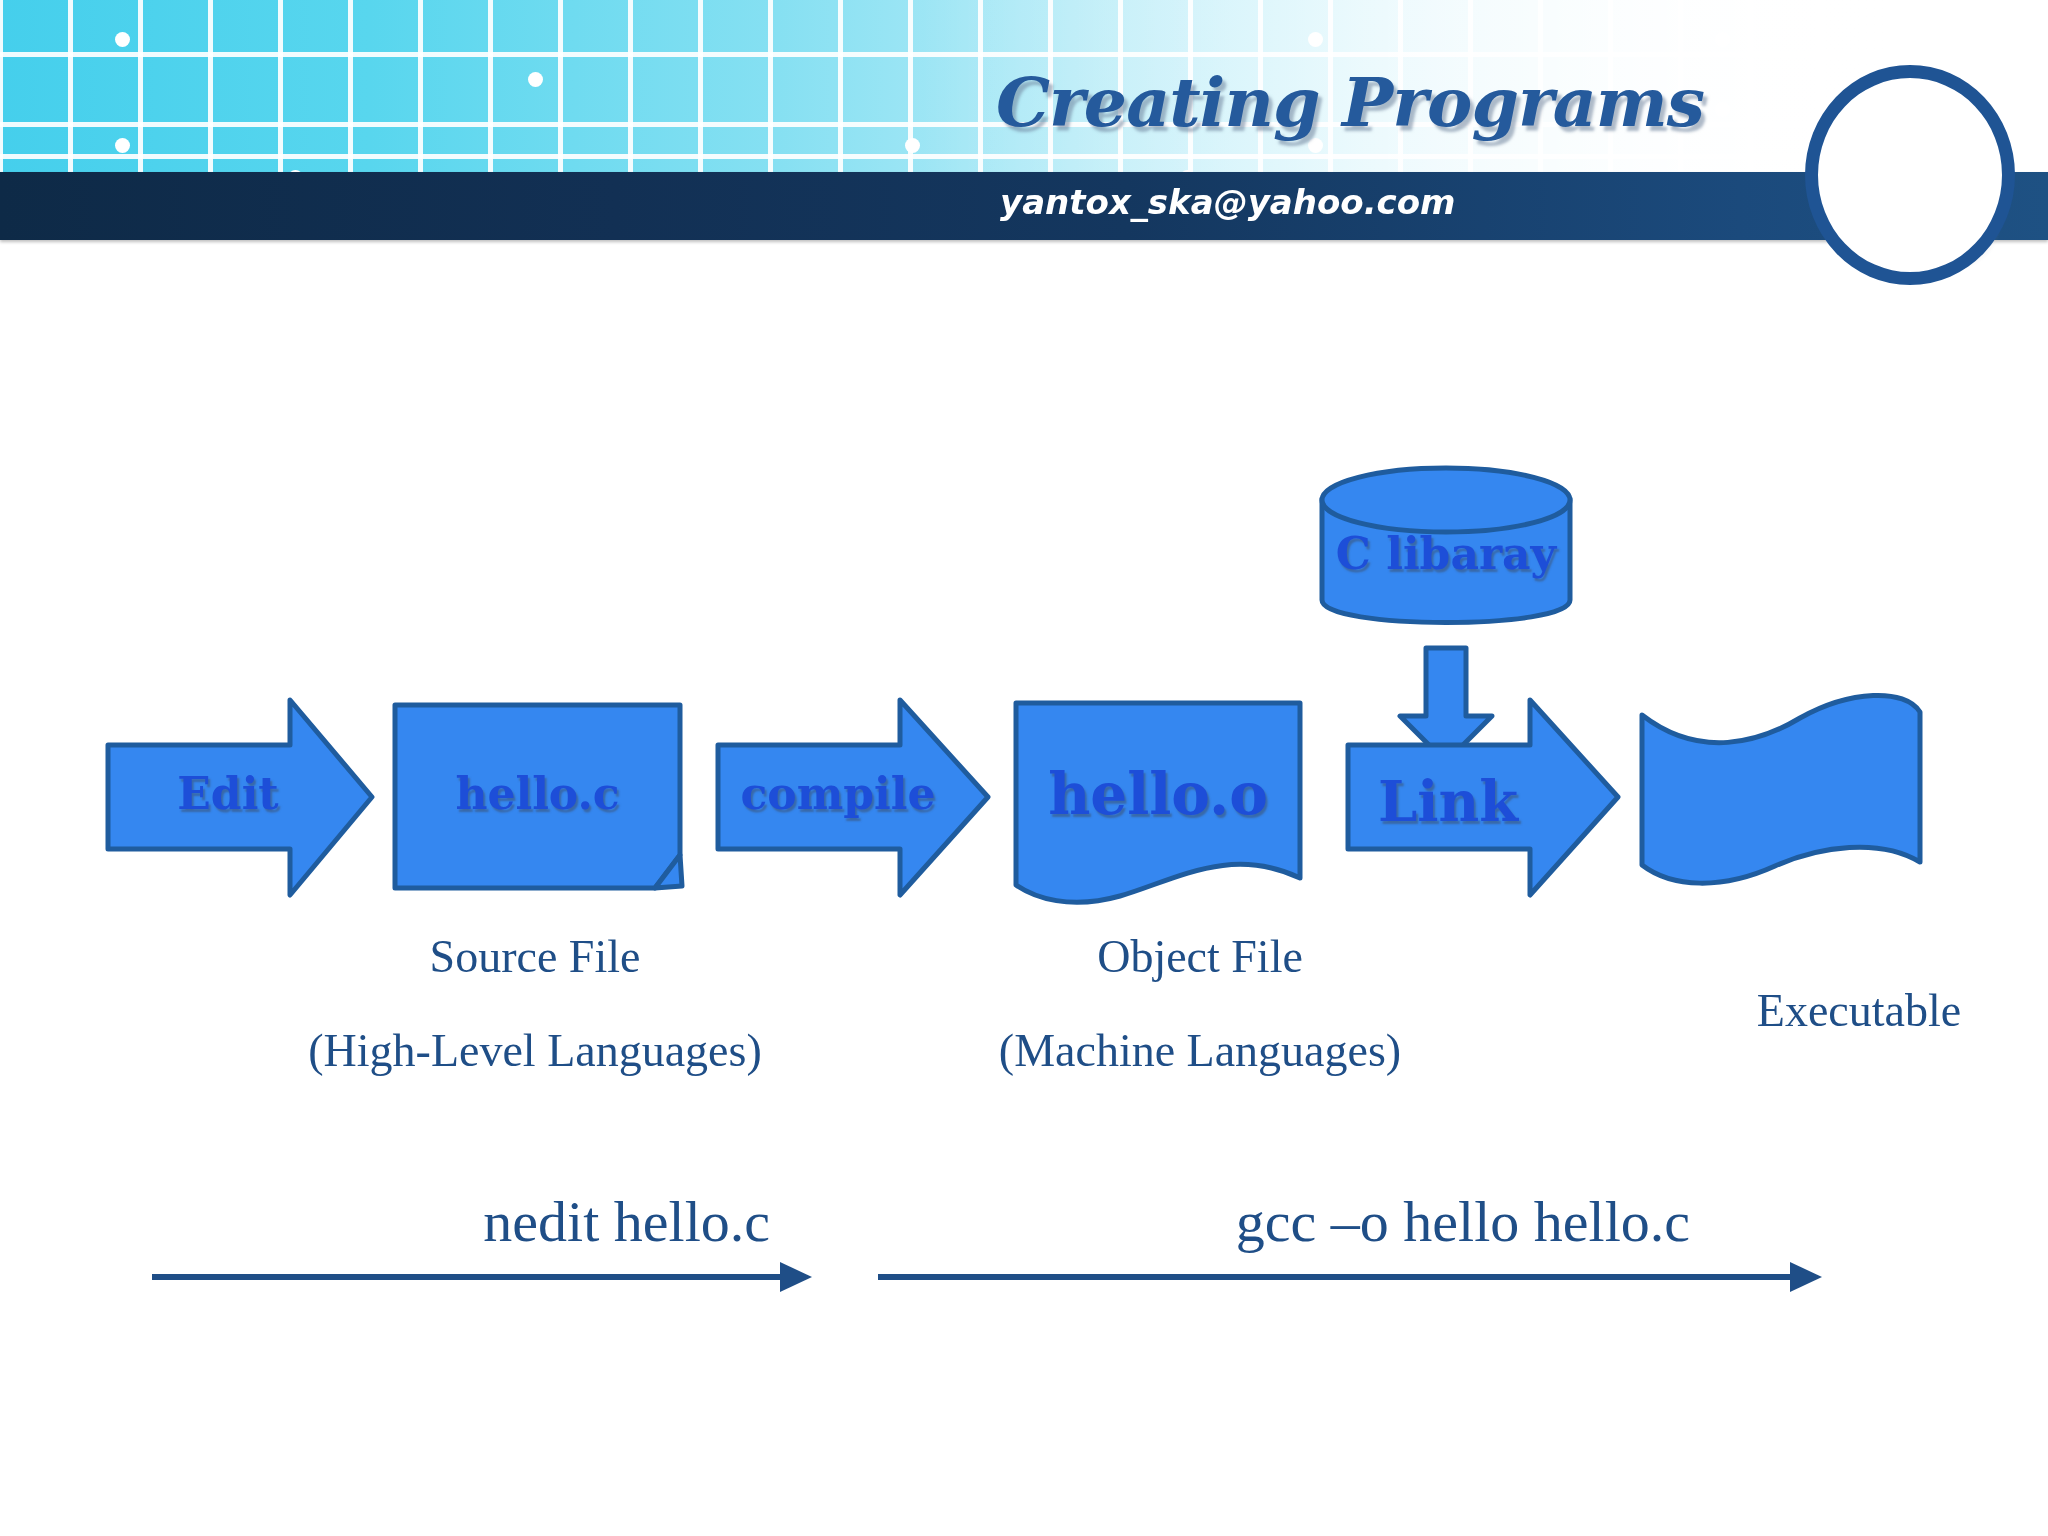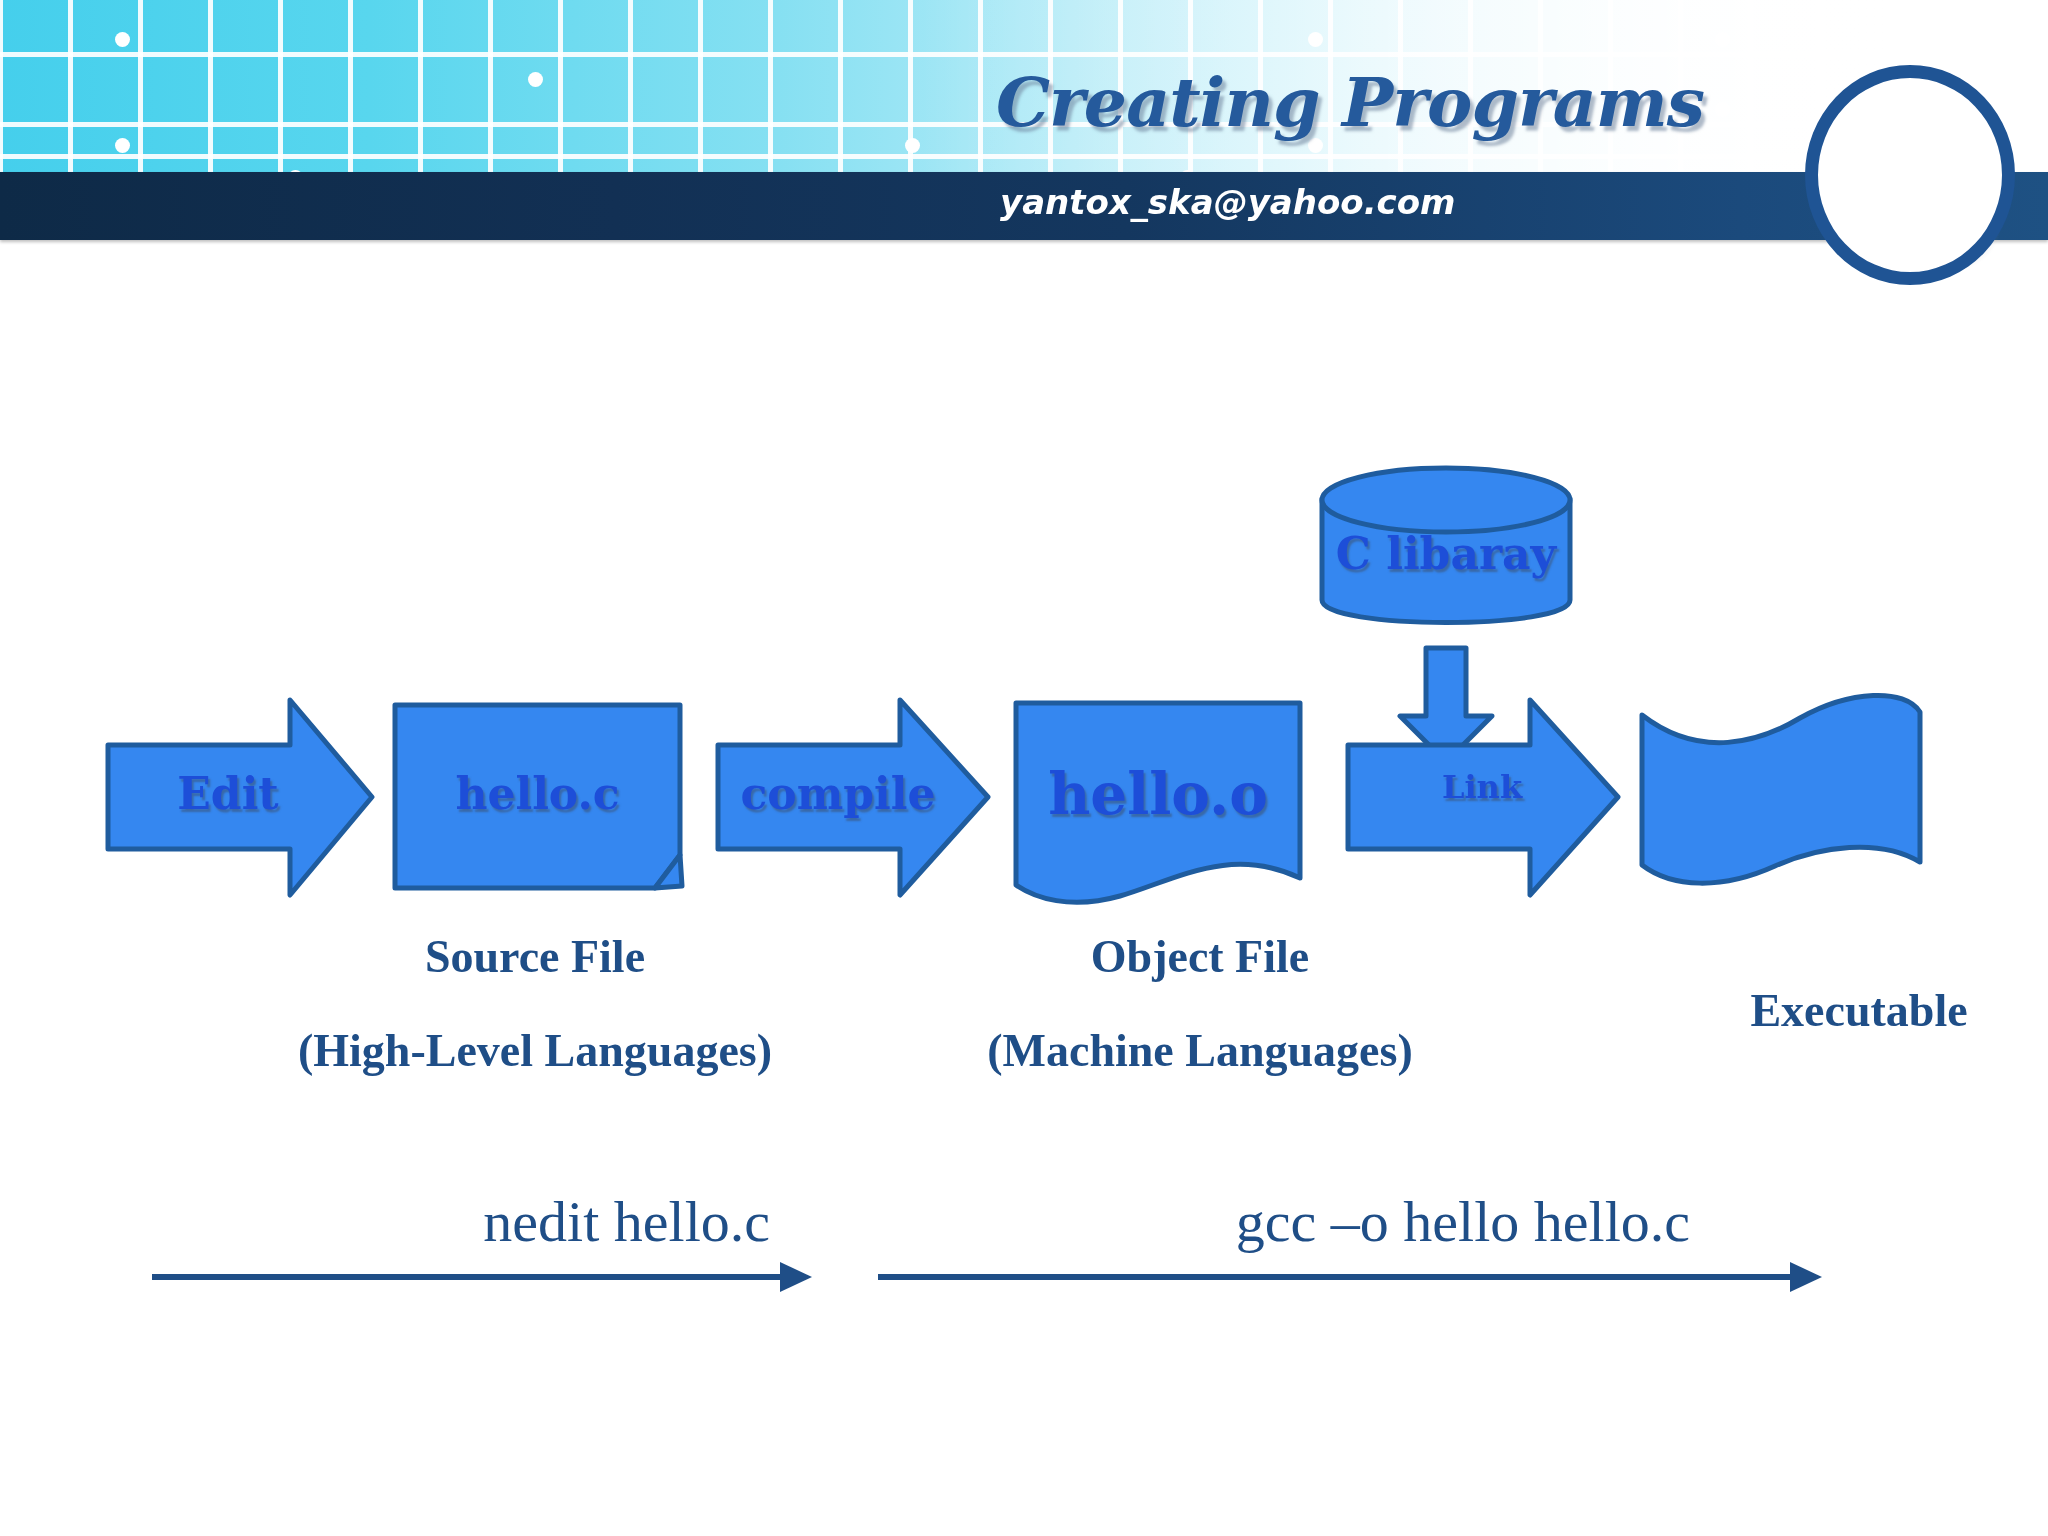--- a/index.html
+++ b/index.html
@@ -145,21 +145,20 @@
     white-space: nowrap;
     text-align: center;
   }
   .caption {
     position: absolute;
     font-family: "Liberation Serif", serif;
     font-size: 46px;
     color: #1F4E87;
     white-space: nowrap;
     text-align: center;
-    font-weight: bold;
   }
   .cmd {
     position: absolute;
     font-family: "Liberation Serif", serif;
     font-size: 58px;
     color: #1F4E87;
     white-space: nowrap;
     text-align: right;
   }
 </style>
@@ -249,21 +248,21 @@
   <div class="node-label" style="left:108px; top:768px; width:240px; font-size:44px;">Edit</div>
 
   <div class="node-label" style="left:395px; top:768px; width:285px; font-size:44px;">hello.c</div>
 
   <div class="node-label" style="left:718px; top:768px; width:240px; font-size:44px;">compile</div>
 
   <div class="node-label" style="left:1016px; top:760px; width:284px; font-size:58px;">hello.o</div>
 
   <div class="node-label" style="left:1322px; top:528px; width:248px; font-size:44px;">C libaray</div>
 
-  <div class="node-label" style="left:1362px; top:768px; width:240px; font-size:32px;text-align:center;">Link</div>
+  <div class="node-label" style="left:1328px; top:768px; width:240px; font-size:56px;text-align:center;">Link</div>
 
 
   <div class="caption" style="left:295px; top:930px; width:480px;">Source File</div>
   <div class="caption" style="left:255px; top:1024px; width:560px;">(High-Level Languages)</div>
 
   <div class="caption" style="left:960px; top:930px; width:480px;">Object File</div>
   <div class="caption" style="left:930px; top:1024px; width:540px;">(Machine Languages)</div>
 
   <div class="caption" style="left:1629px; top:984px; width:460px;">Executable</div>
 

